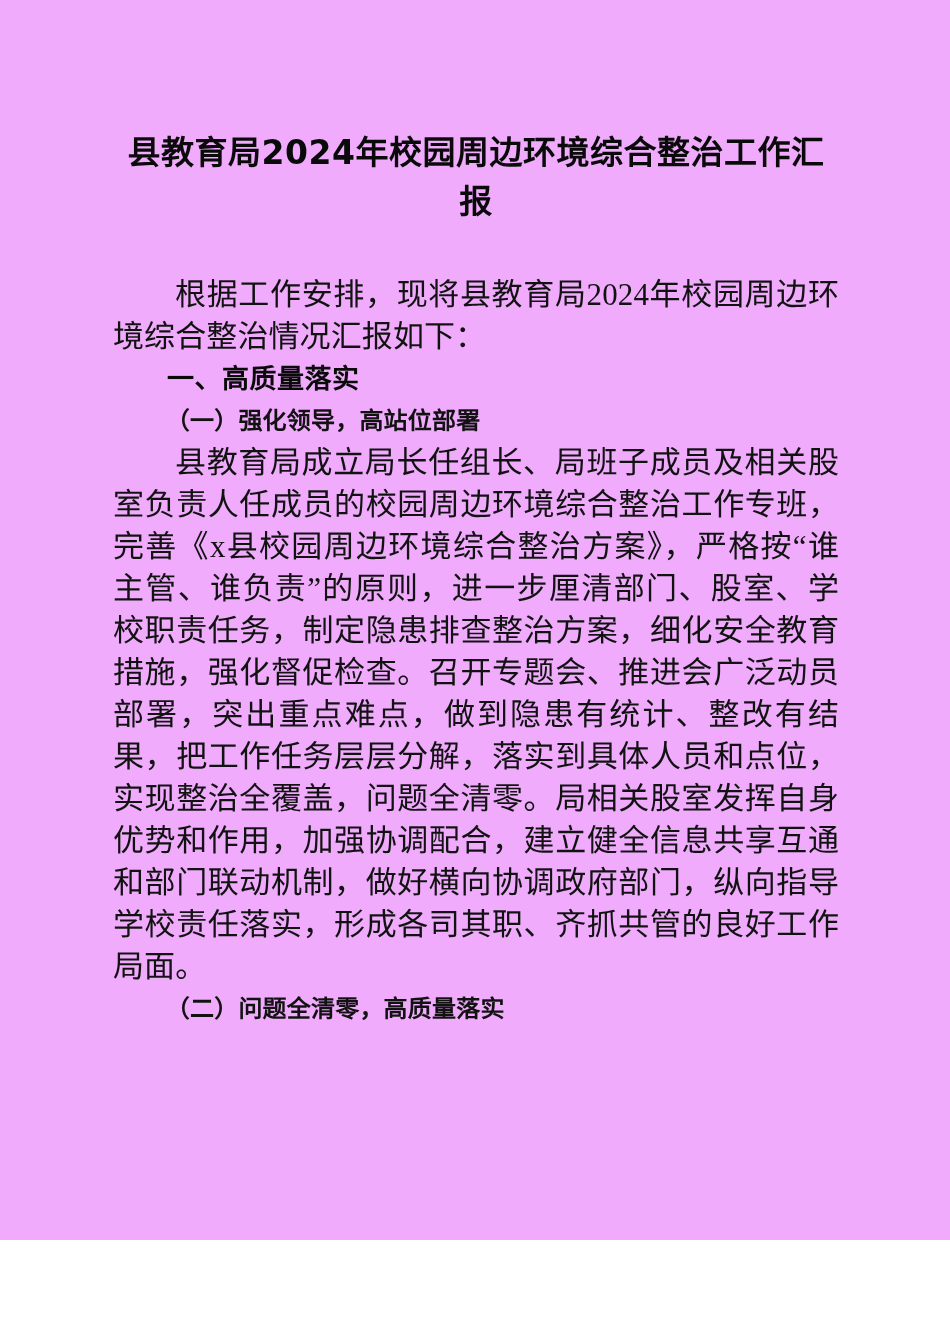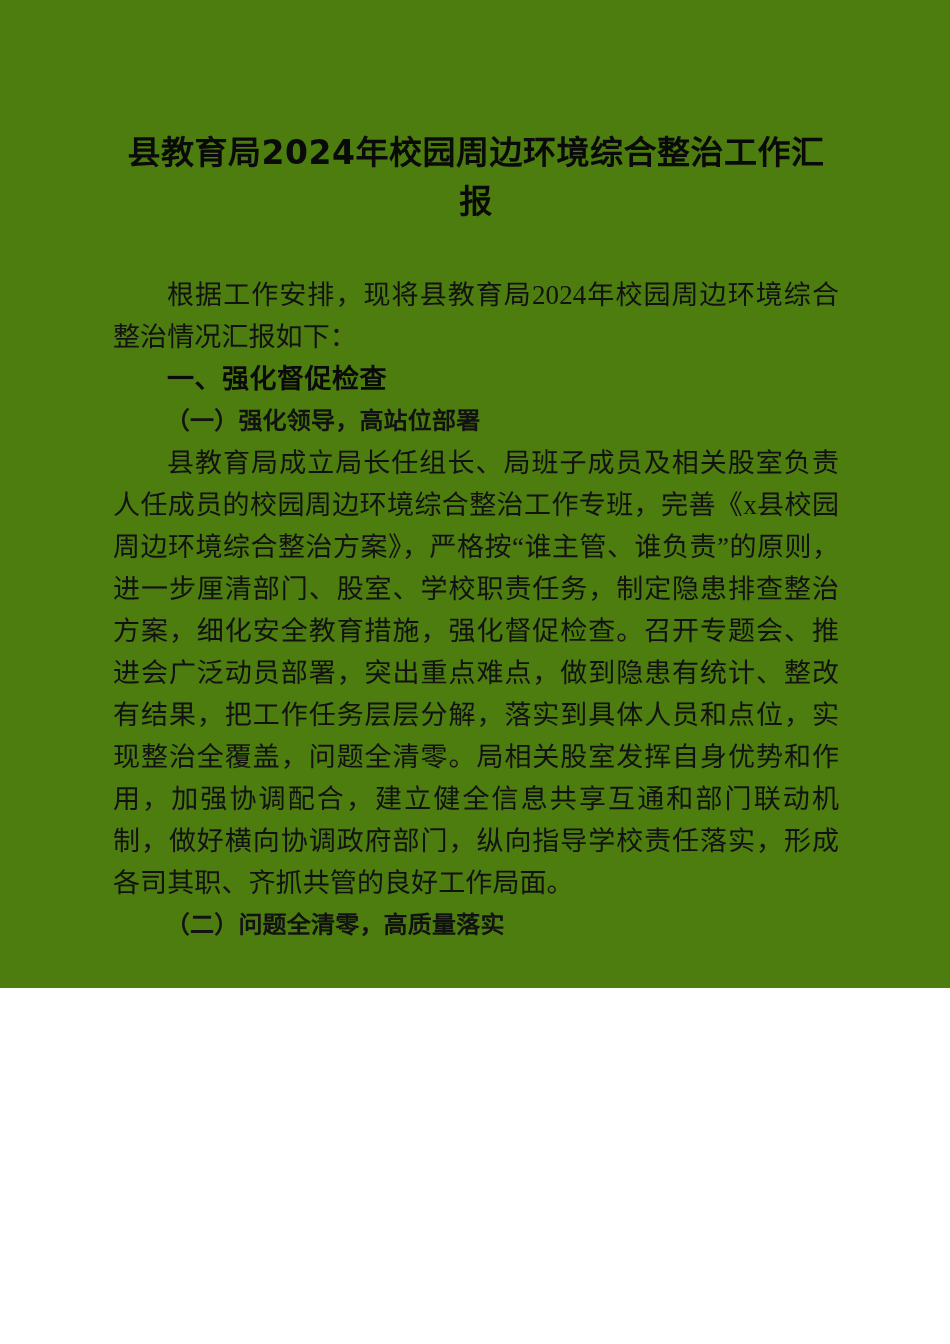--- a/index.html
+++ b/index.html
@@ -11,23 +11,23 @@
 
   body {
     font-family: "Liberation Serif", "DejaVu Serif", serif;
     color: #000000;
     -webkit-font-smoothing: antialiased;
   }
 
   .page {
     position: relative;
     width: 950px;
-    height: 988px;
+    height: 1240px;
     margin: 0 auto;
-    background: #4d7c0f;
+    background: #f0abfc;
     overflow: hidden;
     box-sizing: border-box;
   }
 
   
   .content {
     position: absolute;
     left: 113px;
     top: 0;
     width: 726px;
@@ -51,21 +51,21 @@
   
   .after-title {
     height: 48px;
   }
 
   
   .para {
     margin: 0;
     padding: 0;
     font-family: "Liberation Serif", "DejaVu Serif", serif;
-    font-size: 27px;
+    font-size: 31px;
     line-height: 42px;
     text-align: justify;
     text-justify: inter-ideograph;
     text-indent: 2em;
     color: #121212;
     letter-spacing: 0.1px;
   }
 
   
   .heading-1 {
@@ -102,21 +102,21 @@
 
 <div class="page">
   <div class="content">
 
     <h1 class="doc-title">县教育局2024年校园周边环境综合整治工作汇报</h1>
 
     <div class="after-title"></div>
 
     <p class="para">根据工作安排，现将县教育局2024年校园周边环境综合整治情况汇报如下：</p>
 
-    <h2 class="heading-1">一、强化督促检查</h2>
+    <h2 class="heading-1">一、高质量落实</h2>
 
     <h3 class="heading-2">（一）强化领导，高站位部署</h3>
 
     <p class="para">县教育局成立局长任组长、局班子成员及相关股室负责人任成员的校园周边环境综合整治工作专班，完善《x县校园周边环境综合整治方案》，严格按“谁主管、谁负责”的原则，进一步厘清部门、股室、学校职责任务，制定隐患排查整治方案，细化安全教育措施，强化督促检查。召开专题会、推进会广泛动员部署，突出重点难点，做到隐患有统计、整改有结果，把工作任务层层分解，落实到具体人员和点位，实现整治全覆盖，问题全清零。局相关股室发挥自身优势和作用，加强协调配合，建立健全信息共享互通和部门联动机制，做好横向协调政府部门，纵向指导学校责任落实，形成各司其职、齐抓共管的良好工作局面。</p>
 
     <h3 class="heading-2">（二）问题全清零，高质量落实</h3>
 
 
   </div>
 </div>

